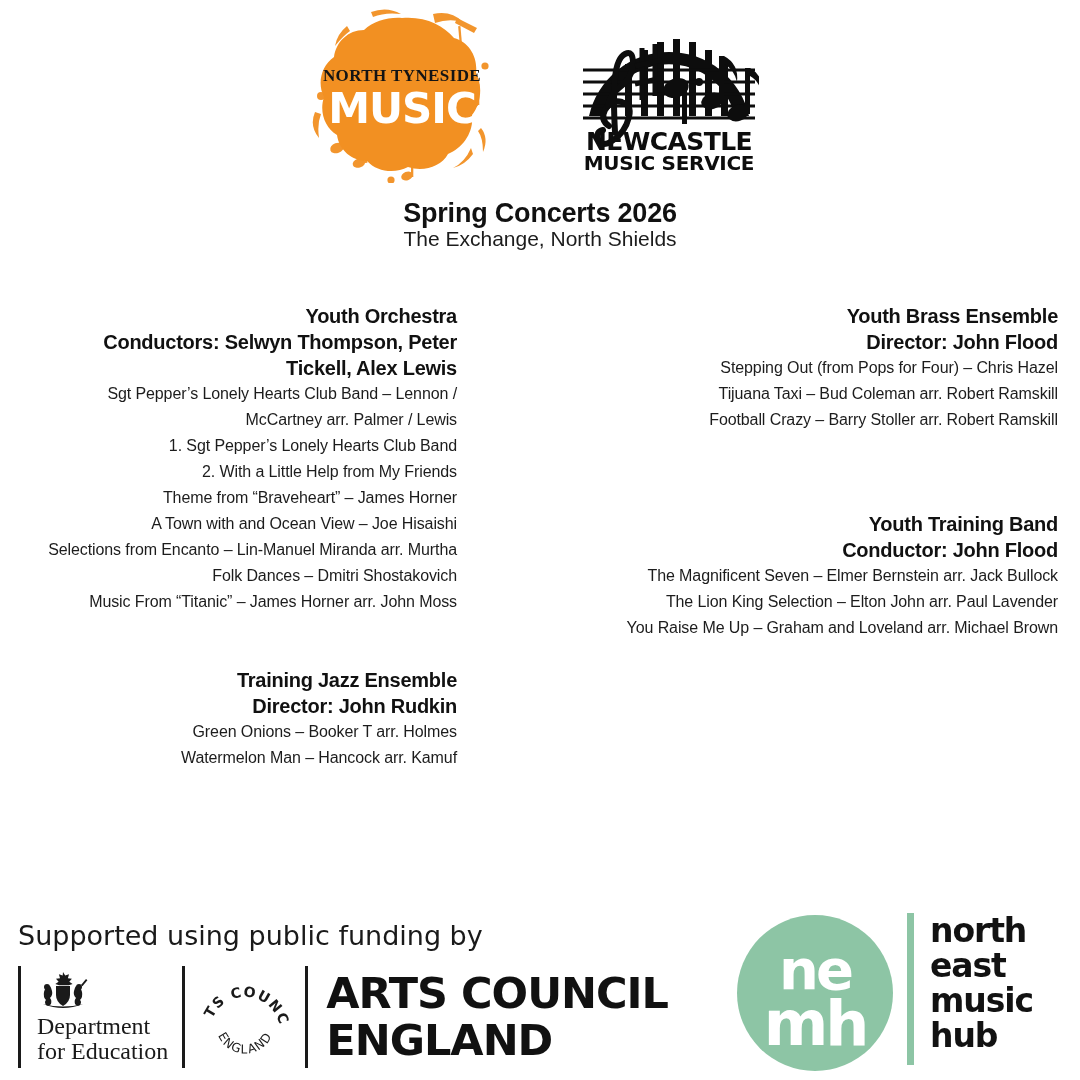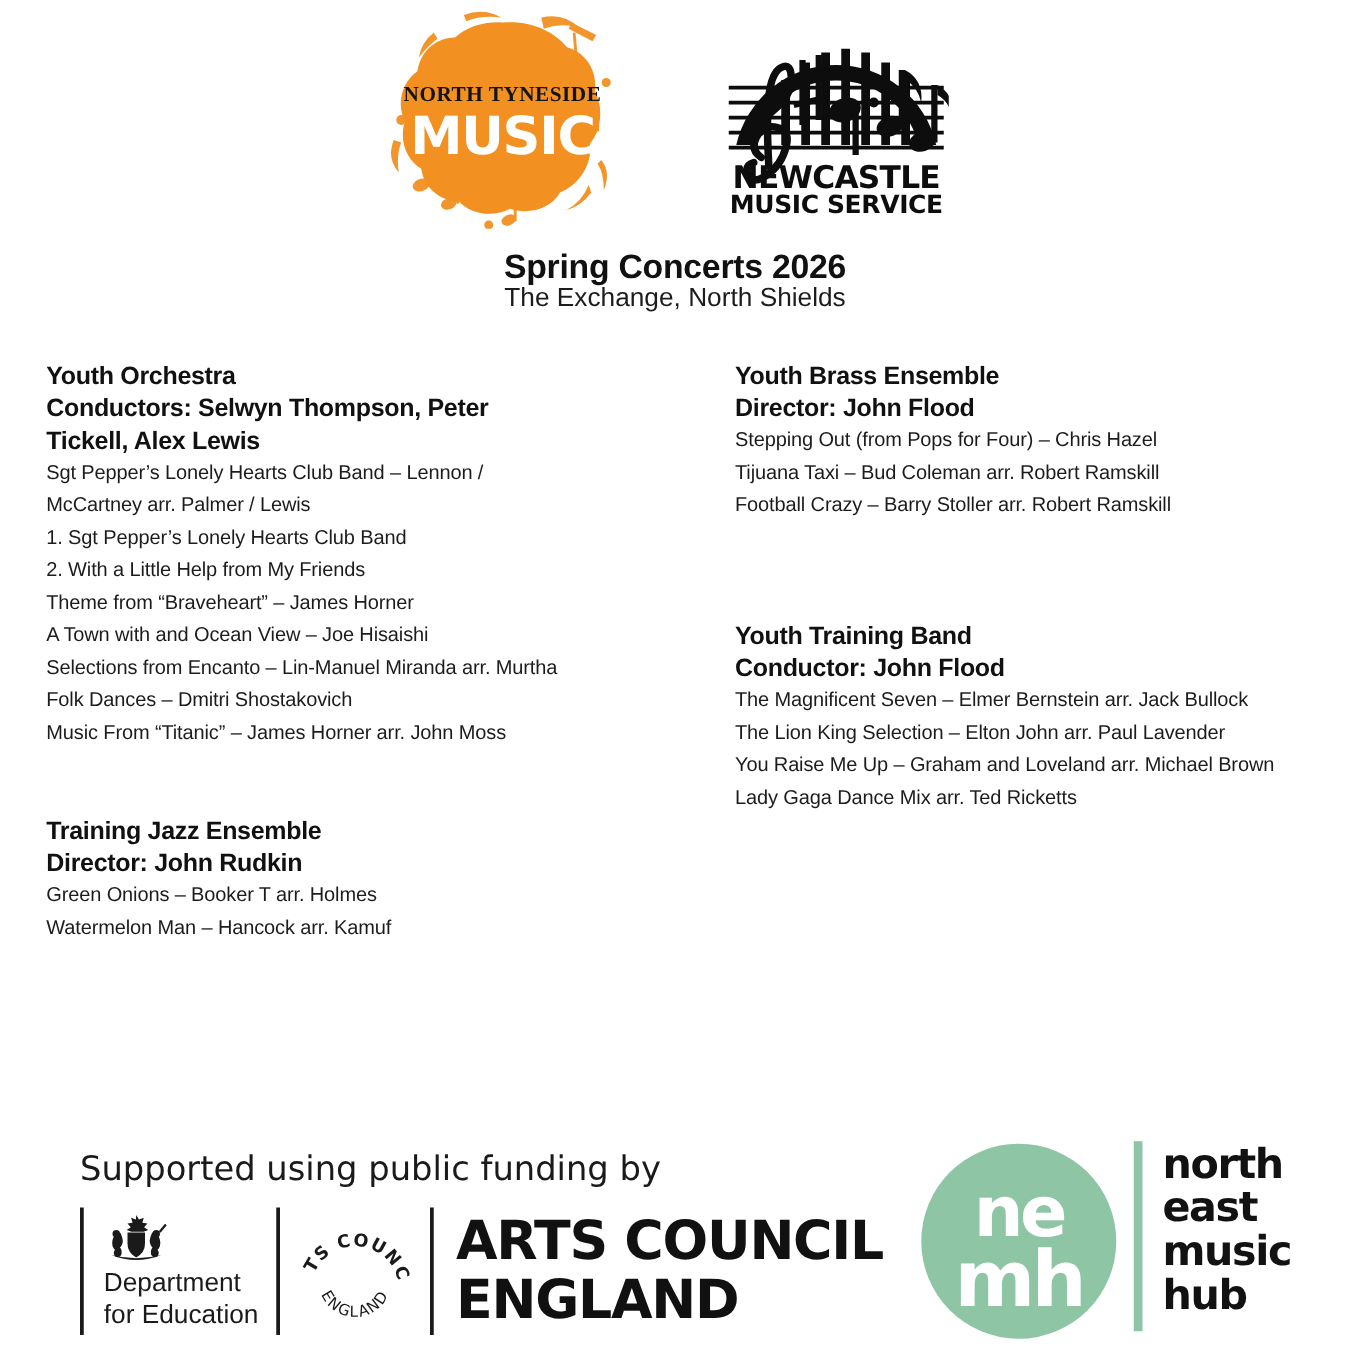--- a/index.html
+++ b/index.html
@@ -64,24 +64,25 @@
   .event-line {
     font-size: 21px;
     font-weight: 400;
     line-height: 26px;
     color: #1c1c1c;
   }
 
   
   .programme {
     position: absolute;
-    top: 288px;
+    top: 303px;
     left: 0;
     width: 1080px;
     height: 600px;
+    text-align: right;
   }
   .col {
     position: absolute;
     top: 0;
   }
   .col-left  { left: 37px;  width: 420px; }
   .col-right { left: 588px; width: 470px; }
 
   .ensemble { margin-bottom: 0; }
   .ensemble-name,
@@ -112,21 +113,20 @@
     width: 1080px;
     height: 175px;
   }
 
   
   .funding {
     position: absolute;
     left: 18px;
     top: 14px;
     width: 660px;
-    margin-left: 46px;
   }
   .funding-caption {
     font-size: 27px;
     font-weight: 400;
     letter-spacing: 0px;
     color: #1a1a1a;
     line-height: 34px;
     font-family: "DejaVu Sans", sans-serif;
   }
   .funding-logos {
@@ -142,24 +142,24 @@
   }
   .dfe {
     display: flex;
     flex-direction: column;
     justify-content: center;
     padding: 0 14px 0 16px;
     flex: 0 0 auto;
   }
   .dfe-crest { width: 52px; height: 38px; margin-bottom: 5px; }
   .dfe-text {
-    font-size: 21px;
+    font-size: 24px;
     line-height: 25px;
     color: #1a1a1a;
-    font-family: Liberation Sans, sans-serif;
+    font-family: Liberation Serif, serif;
   }
   .ace-roundel {
     flex: 0 0 auto;
     width: 104px;
     display: flex;
     align-items: center;
     justify-content: center;
     padding: 0 8px;
   }
   .ace-wordmark {
@@ -377,21 +377,20 @@
     </div>
 
     <div class="gap-right-1"></div>
 
     <div class="ensemble">
       <div class="ensemble-name">Youth Training Band</div>
       <div class="ensemble-leader">Conductor: John Flood</div>
       <div class="piece">The Magnificent Seven – Elmer Bernstein arr. Jack Bullock</div>
       <div class="piece">The Lion King Selection – Elton John arr. Paul Lavender</div>
       <div class="piece">You Raise Me Up – Graham and Loveland arr. Michael Brown</div>
-      <div class="piece">Lady Gaga Dance Mix arr. Ted Ricketts</div>
     </div>
   </div>
 </div>
 
 <div class="footer">
 
   <div class="funding">
     <div class="funding-caption">Supported using public funding by</div>
 
     <div class="funding-logos">

